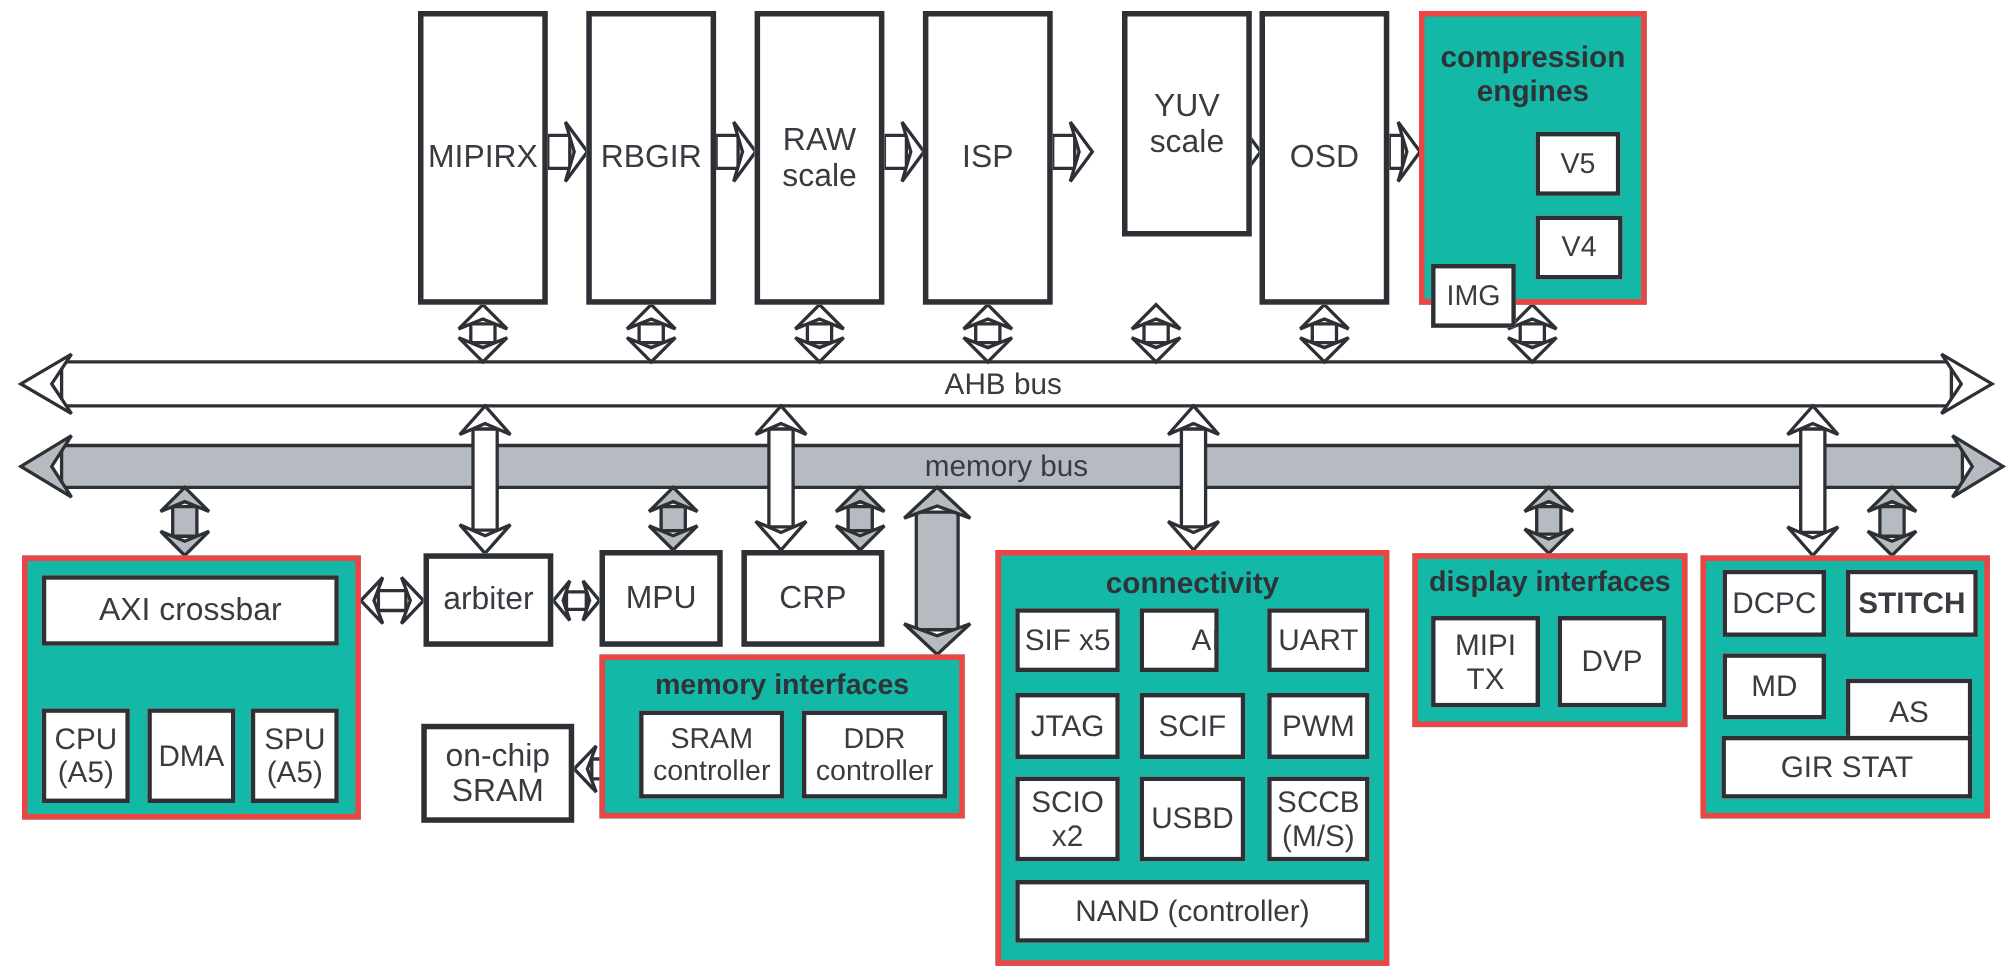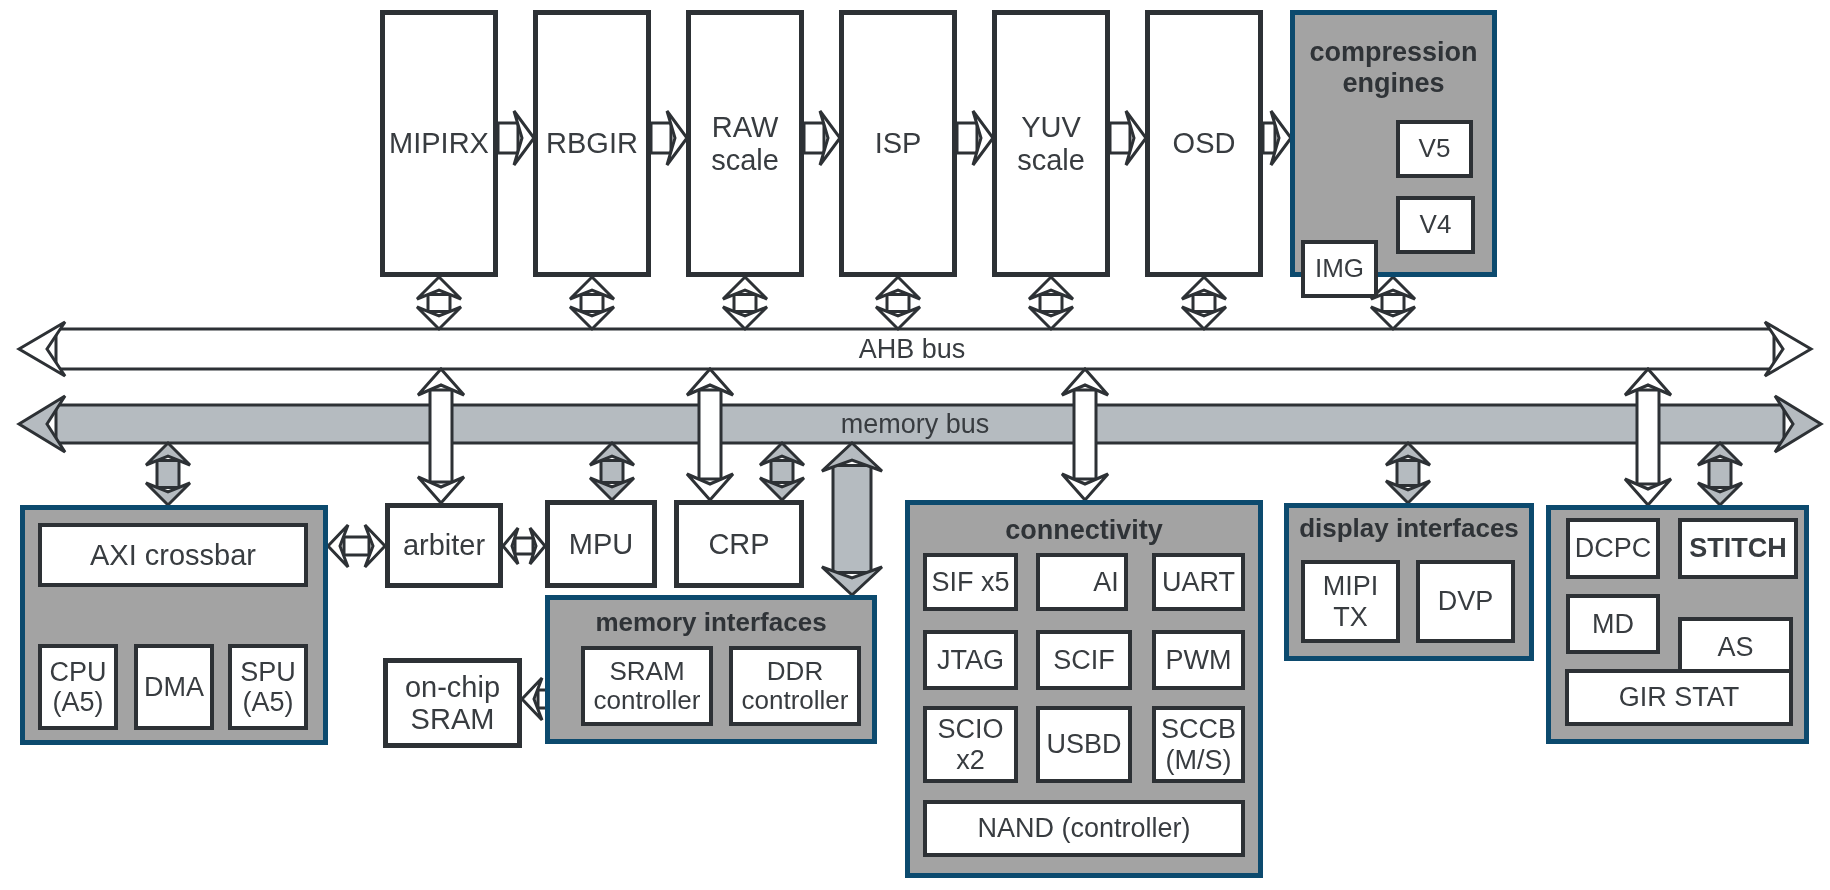--- a/index.html
+++ b/index.html
@@ -8,21 +8,21 @@
     font-family:"Liberation Sans", sans-serif;color:#383c40;
   }
   #arrow-layer{position:absolute;left:0;top:0;}
   .abs{position:absolute;box-sizing:border-box;}
   .box{
     background:#ffffff;border:4px solid #2d3135;
     display:flex;align-items:center;justify-content:center;text-align:center;
     white-space:pre-line;font-size:27px;line-height:1.12;color:#383c40;
   }
   .big{border-width:5px;font-size:29px;}
-  .container{background:#a3a3a3;border:5px solid #0c4a6e;}
+  .container{background:#14b8a6;border:5px solid #ef4444;}
   .ctitle{
     position:absolute;left:0;width:100%;text-align:center;font-weight:bold;
     font-size:27px;line-height:1.15;white-space:pre-line;color:#2f3337;
   }
   .ctitle.small{font-size:26px;}
   .bus-label{
     position:absolute;display:flex;align-items:center;justify-content:center;
     font-size:27px;color:#383c40;
   }
   .sm{font-size:26px;}
@@ -121,21 +121,21 @@
       <line x1="268" y1="601" x2="268" y2="630" stroke="#2d3135" stroke-width="3.5"></line>
       <polygon points="268.0,589.0 260.0,604.0 276.0,604.0" fill="#2d3135" stroke="#2d3135" stroke-width="1" stroke-linejoin="miter"></polygon>
       <polygon points="268.0,642.0 260.0,627.0 276.0,627.0" fill="#2d3135" stroke="#2d3135" stroke-width="1" stroke-linejoin="miter"></polygon>
     </svg>
 
   <div class="abs box big" style="left:380px;top:10px;width:118px;height:267px;">MIPIRX</div>
   <div class="abs box big" style="left:533px;top:10px;width:118px;height:267px;">RBGIR</div>
   <div class="abs box big" style="left:686px;top:10px;width:118px;height:267px;">RAW
 scale</div>
   <div class="abs box big" style="left:839px;top:10px;width:118px;height:267px;">ISP</div>
-  <div class="abs box big" style="left:992px;top:10px;width:118px;height:267px;">YUV
+  <div class="abs box big" style="left:1020px;top:10px;width:118px;height:205px;">YUV
 scale</div>
   <div class="abs box big" style="left:1145px;top:10px;width:118px;height:267px;">OSD</div>
 
   <div class="abs container" style="left:1290px;top:10px;width:207px;height:267px;">
     <div class="ctitle" style="top:22px;">compression
 engines</div>
     <div class="abs box sm" style="left:101px;top:105px;width:77px;height:58px;">V5</div>
     <div class="abs box sm" style="left:6px;top:181px;width:77px;height:58px;margin-top:44px;">IMG</div>
     <div class="abs box sm" style="left:101px;top:181px;width:79px;height:58px;">V4</div>
   </div>
@@ -163,21 +163,21 @@
     <div class="ctitle small" style="top:8px;">memory interfaces</div>
     <div class="abs box sm" style="left:31px;top:46px;width:132px;height:80px;">SRAM
 controller</div>
     <div class="abs box sm" style="left:179px;top:46px;width:132px;height:80px;">DDR
 controller</div>
   </div>
 
   <div class="abs container" style="left:905px;top:500px;width:358px;height:378px;">
     <div class="ctitle" style="top:10px;">connectivity</div>
     <div class="abs box" style="left:13px;top:48px;width:95px;height:58px;">SIF x5</div>
-    <div class="abs box" style="left:126px;top:48px;width:92px;height:58px;padding-left:48px;">AI</div>
+    <div class="abs box" style="left:126px;top:48px;width:72px;height:58px;padding-left:48px;">AI</div>
     <div class="abs box" style="left:242px;top:48px;width:93px;height:58px;text-align:center;">UART</div>
     <div class="abs box" style="left:13px;top:125px;width:95px;height:60px;">JTAG</div>
     <div class="abs box" style="left:126px;top:125px;width:96px;height:60px;">SCIF</div>
     <div class="abs box" style="left:242px;top:125px;width:93px;height:60px;">PWM</div>
     <div class="abs box" style="left:13px;top:201px;width:95px;height:77px;">SCIO
 x2</div>
     <div class="abs box" style="left:126px;top:201px;width:96px;height:77px;">USBD</div>
     <div class="abs box" style="left:242px;top:201px;width:93px;height:77px;">SCCB
 (M/S)</div>
     <div class="abs box" style="left:13px;top:295px;width:322px;height:57px;">NAND (controller)</div>

